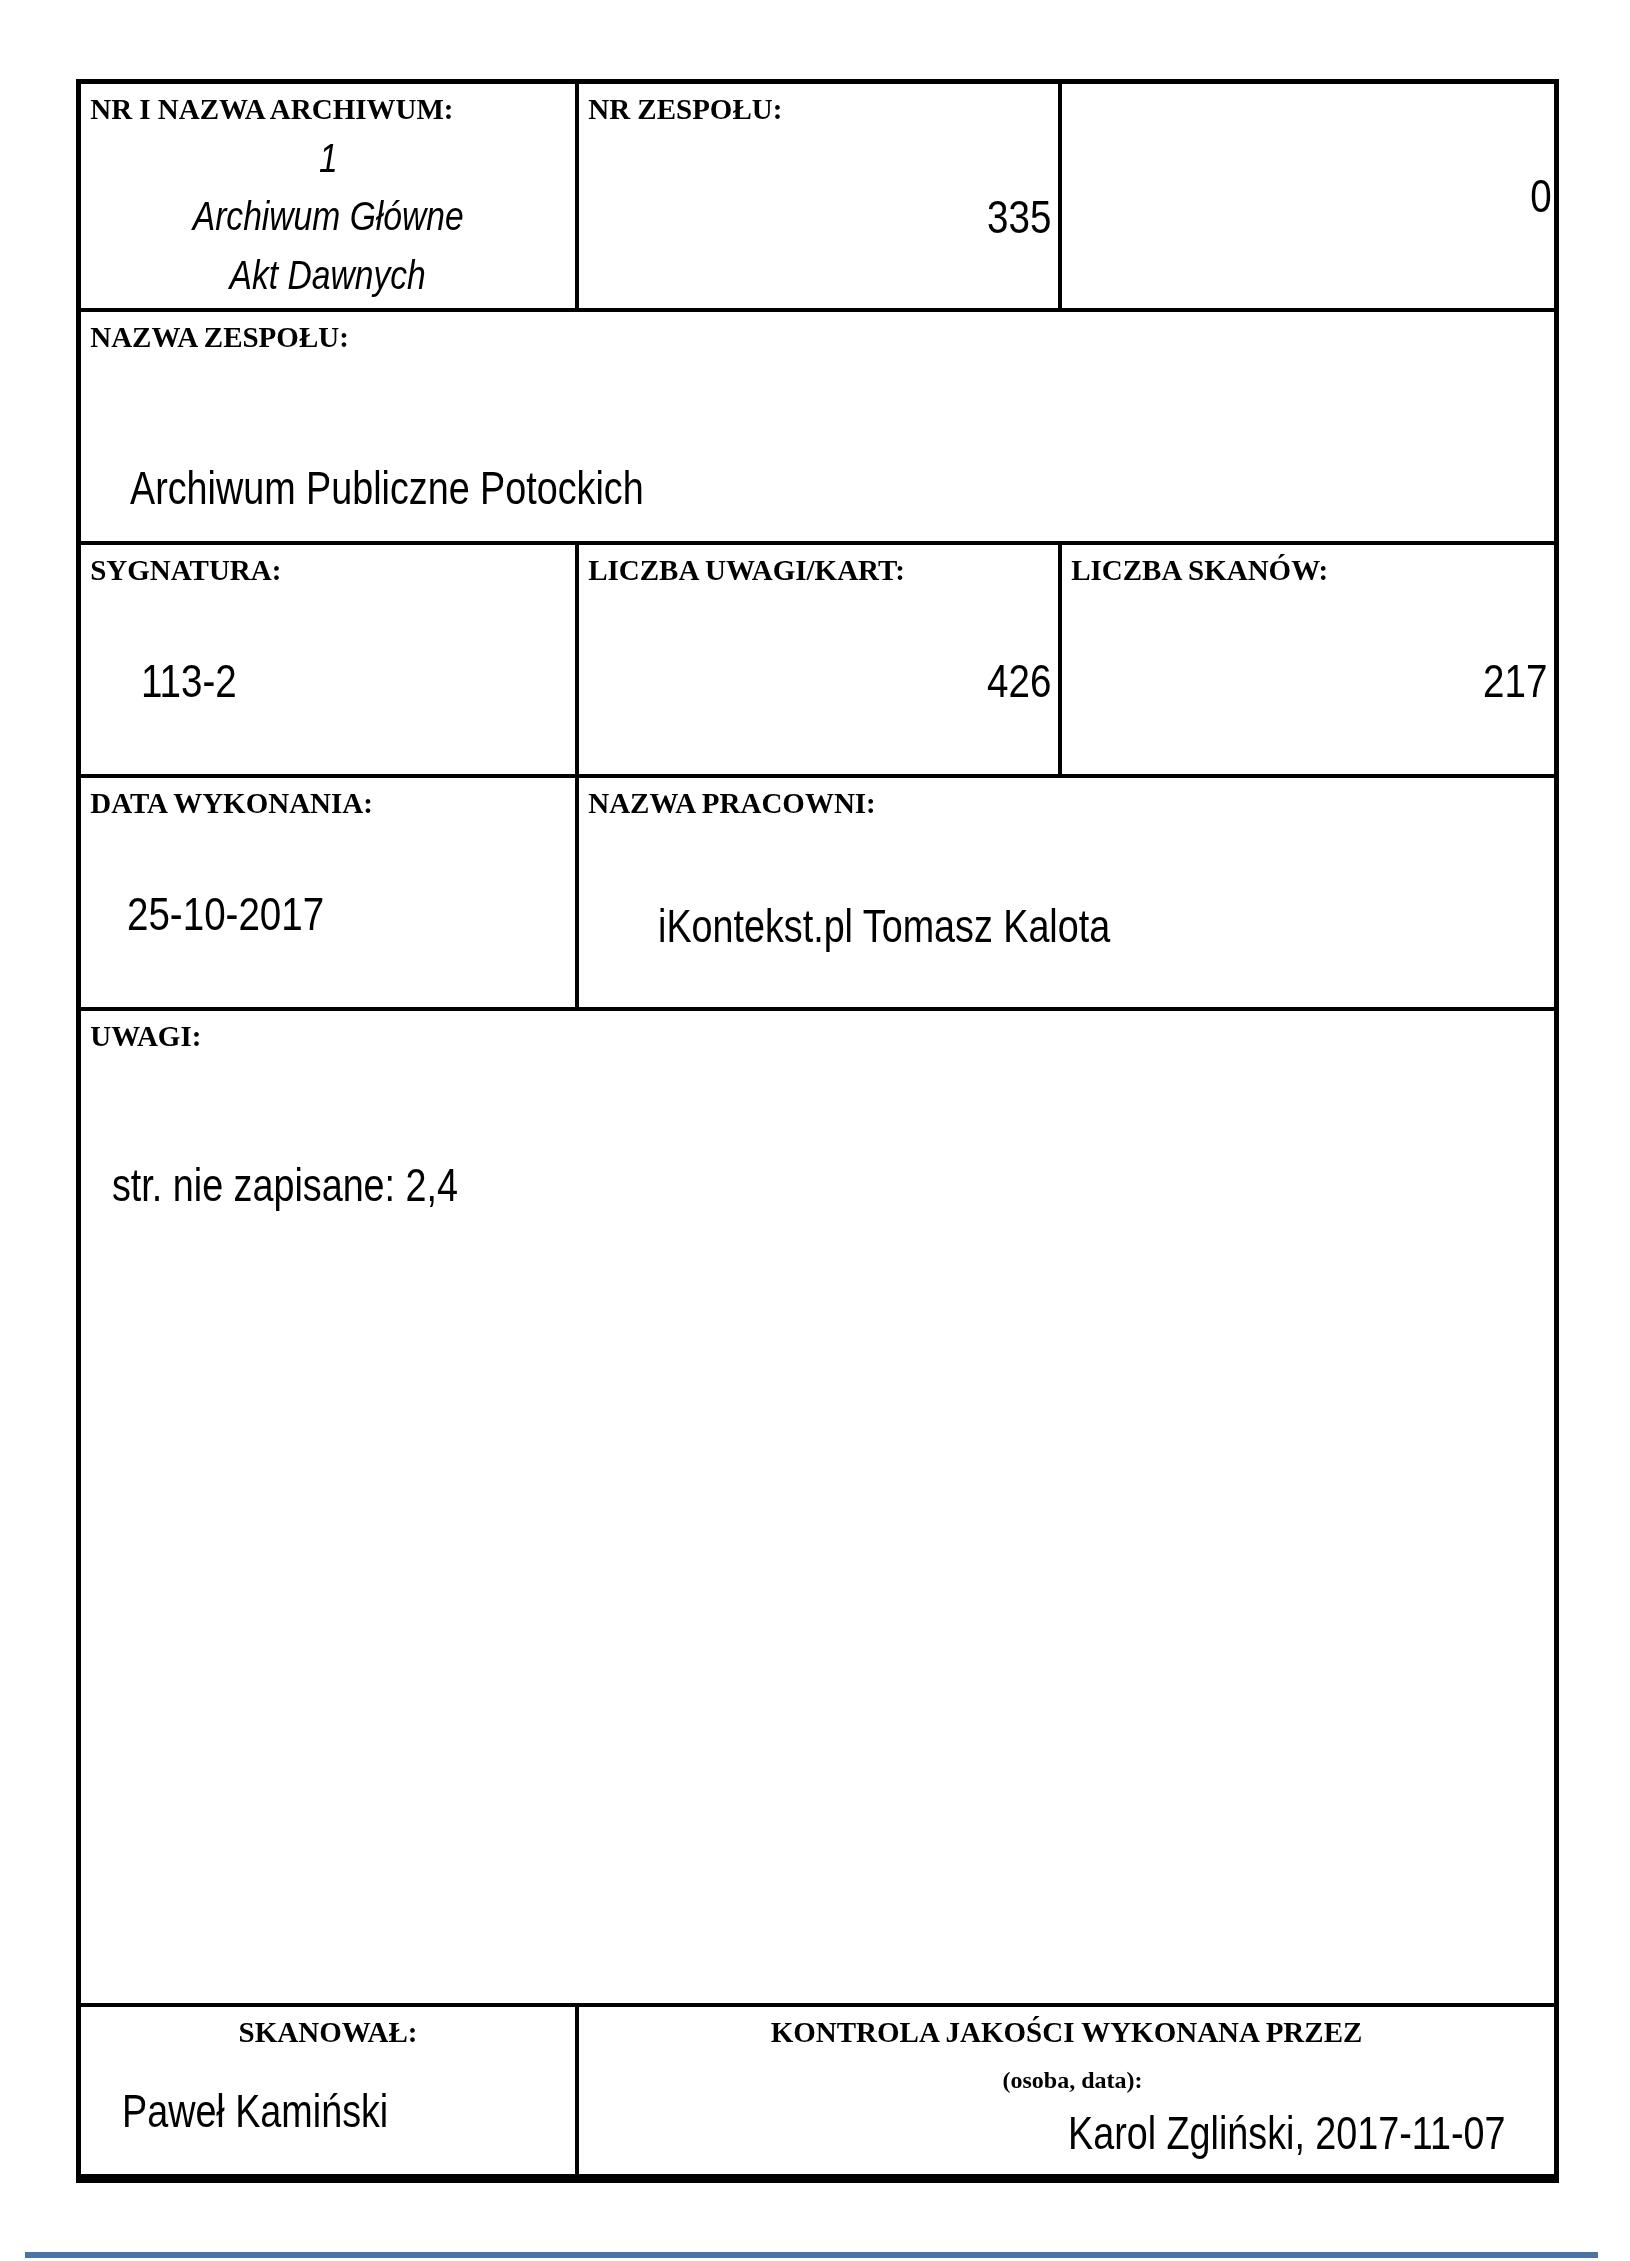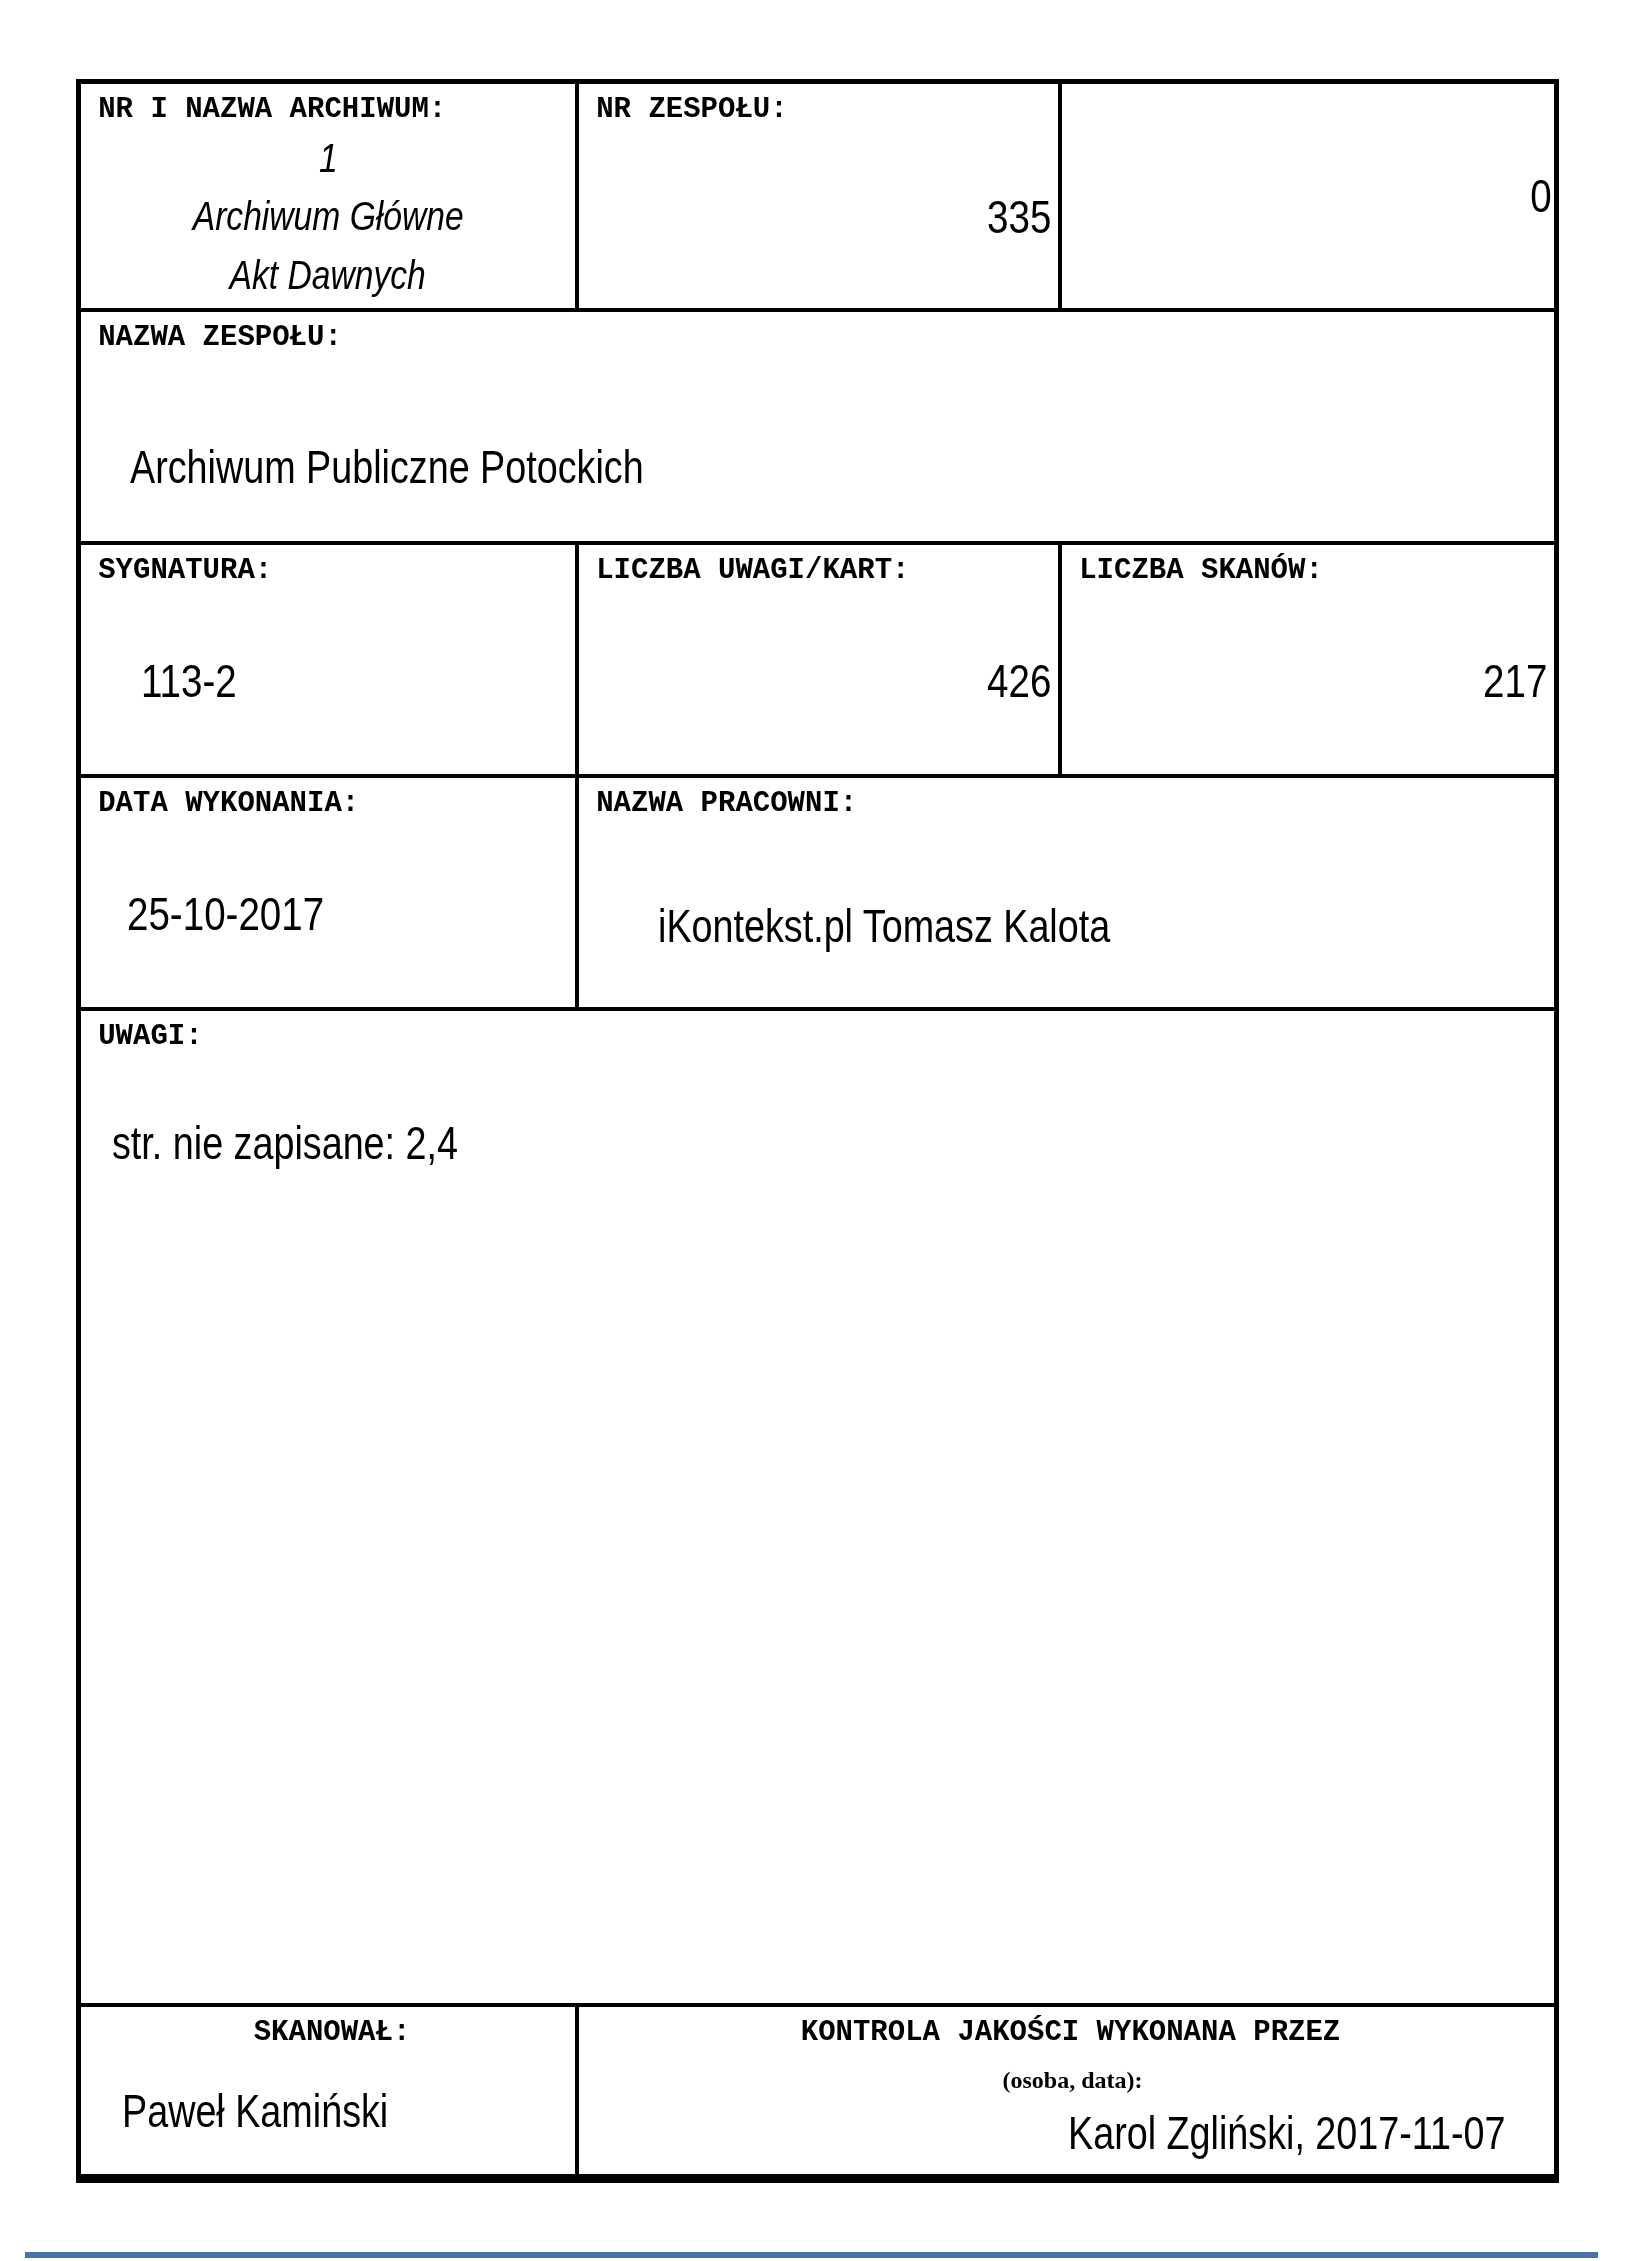--- a/index.html
+++ b/index.html
@@ -17,30 +17,29 @@
     box-sizing:border-box;
     border:5.3px solid #000;
     border-bottom-width:9.2px;
     display:grid;
     grid-template-columns:498px 483px 1fr;
     grid-template-rows:228px 233px 233px 233px 996px 1fr;
   }
   .cell{box-sizing:border-box;display:flex;flex-direction:column;min-width:0;min-height:0;}
   .br{border-right:4px solid #000;}
   .bb{border-bottom:4.6px solid #000;}
-  .span3{grid-column:1/4;}
+  .span3{grid-column:1/4;gap:42px;}
   .span2{grid-column:2/4;}
 
   .label{
-    font-family:Liberation Mono, monospace;
+    font-family:Liberation Serif, serif;
     font-weight:700;
     font-size:29px;
     line-height:1.15;
     padding:9.2px 8px 0 9.2px;
-    margin-left:8px;
   }
   .center-label{text-align:center;padding-left:8px;}
   .sublabel{
     font-family:"Liberation Serif",serif;
     font-weight:700;
     font-size:24px;
     text-align:center;
     margin-top:17px;
     margin-left:12px;
   }

